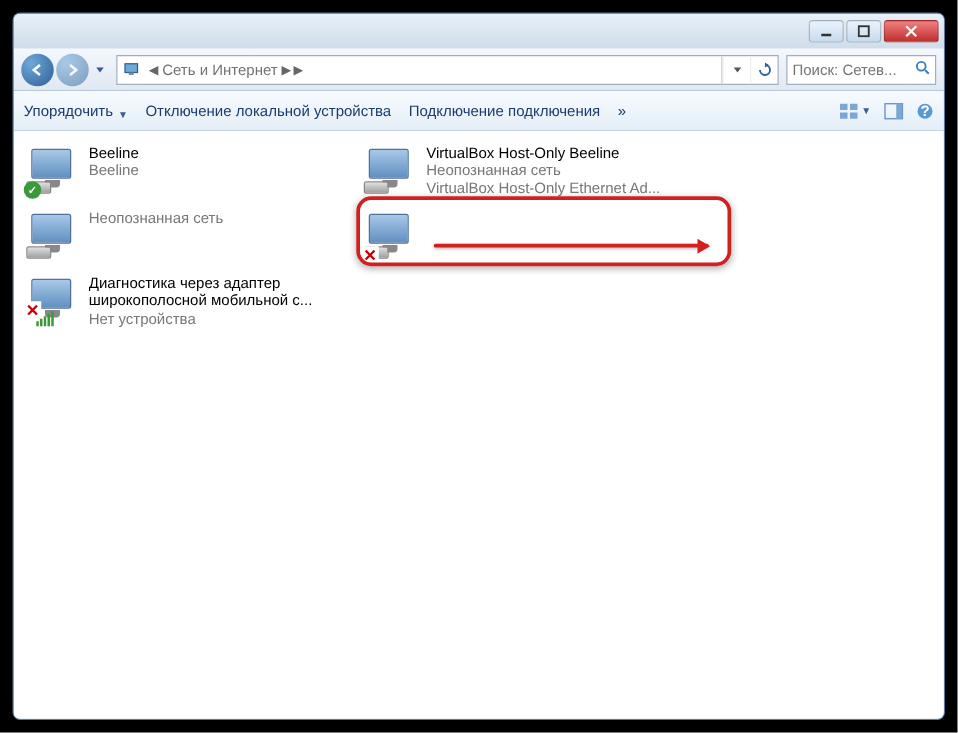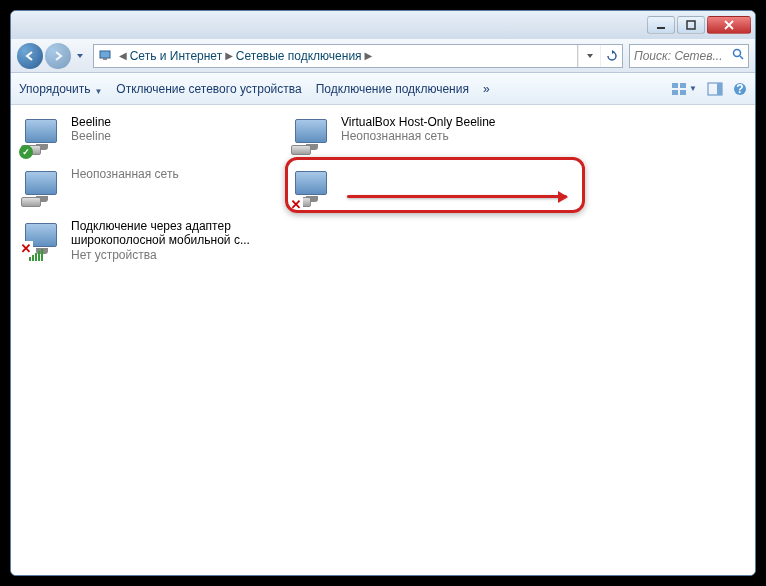--- a/index.html
+++ b/index.html
@@ -14,26 +14,26 @@
 .winbtn.close { background: linear-gradient(#f08080,#c03030); width: 44px; }
 .winbtn svg { display: block; }
 
 
 .navbar { height: 34px; background: linear-gradient(#f4f8fc,#e0e8f2); border-bottom: 1px solid #b8c8d8; display: flex; align-items: center; padding: 0 6px; gap: 2px; }
 .navbtn { width: 26px; height: 26px; border-radius: 50%; background: radial-gradient(circle at 30% 30%, #6fa8d8, #2d5f95); display: flex; align-items: center; justify-content: center; }
 .navbtn svg { fill: #fff; }
 .dropnav { width: 14px; height: 22px; display: flex; align-items: center; justify-content: center; }
 .addrbar { flex: 1; height: 24px; border: 1px solid #a0b0c0; background: #fff; display: flex; align-items: center; margin: 0 4px; }
 .addricon { width: 16px; height: 16px; margin: 0 4px; display: flex; align-items: center; justify-content: center; }
-.crumb { color: #0c4a6e; padding: 0 2px; cursor: default; }
+.crumb { color: #737373; padding: 0 2px; cursor: default; }
 .crumbsep { color: #666; padding: 0 1px; font-size: 10px; }
 .addrbtns { display: flex; border-left: 1px solid #ccc; }
 .addrbtn { width: 22px; height: 22px; display: flex; align-items: center; justify-content: center; border-left: 1px solid #eee; }
 .searchbox { width: 120px; height: 24px; border: 1px solid #a0b0c0; background: #fff; display: flex; align-items: center; padding: 0 4px; }
-.searchbox input { border: none; outline: none; flex: 1; font-style: italic; color: #888; width: 80px; }
+.searchbox input { border: none; outline: none; flex: 1; color: #888; width: 80px; }
 
 
 .toolbar { height: 32px; background: linear-gradient(#f7fbff,#e4eef7); border-bottom: 1px solid #c8d4e0; display: flex; align-items: center; padding: 0 8px; gap: 14px; color: #1a3c6e; }
 .tbtn { display: flex; align-items: flex-end; gap: 4px; cursor: default; }
 .tarrow { font-size: 8px; color: #3a5c8e; }
 .tright { margin-left: auto; display: flex; align-items: center; gap: 10px; }
 .ticonbtn { display: flex; align-items: center; gap: 2px; }
 
 
 .content { position: relative; padding: 8px 6px; display: flex; flex-wrap: wrap; align-content: flex-start; height: calc(100% - 94px); background: #fff; }
@@ -98,21 +98,20 @@
     <div class="addrbar">
       <span class="addricon">
           <svg width="16" height="16">
             <rect x="2" y="3" width="10" height="7" fill="#6fa8d8" stroke="#2d5f95"></rect>
             <rect x="5" y="10" width="4" height="2" fill="#888"></rect>
           </svg>
         </span>
       <span class="crumbsep">◀</span>
       <span class="crumb">Сеть и Интернет</span>
       <span class="crumbsep">▶</span>
-      <span class="crumb">Сетевые подключения</span>
       <span class="crumbsep">▶</span>
       <div style="flex:1"></div>
       <div class="addrbtns">
         <div class="addrbtn">
             <svg width="8" height="8">
               <path d="M1 2 L4 6 L7 2" fill="#555"></path>
             </svg>
           </div>
         <div class="addrbtn">
             <svg width="12" height="12">
@@ -130,21 +129,21 @@
           </svg></span>
     </div>
   </div>
 
   <div class="toolbar">
     <div class="tbtn">
         <span>Упорядочить</span>
         <span class="tarrow">▼</span>
       </div>
     <div class="tbtn">
-        <span>Отключение сетевого устройства</span>
+        <span>Отключение локальной устройства</span>
       </div>
     <div class="tbtn">
         <span>Подключение подключения</span>
       </div>
     <div class="tbtn">
         <span>»</span>
       </div>
     <div class="tright">
       <div class="ticonbtn">
           <svg width="16" height="14">
@@ -185,20 +184,21 @@
     </div>
 
     <div class="conn">
       <div class="conicon">
           <div class="monitor"></div>
           <div class="cable"></div>
         </div>
       <div class="contxt">
         <div class="contitle">VirtualBox Host-Only Beeline</div>
         <div class="consub">Неопознанная сеть</div>
+        <div class="consub">VirtualBox Host-Only Ethernet Ad...</div>
       </div>
     </div>
 
     <div class="conn">
       <div class="conicon">
           <div class="monitor"></div>
           <div class="cable"></div>
         </div>
       <div class="contxt">
         <div class="consub">Неопознанная сеть</div>
@@ -219,21 +219,21 @@
           <div class="badge x" style="left:-2px;bottom:8px">✕</div>
           <div class="bars">
             <span></span>
             <span></span>
             <span></span>
             <span></span>
             <span></span>
           </div>
         </div>
       <div class="contxt">
-        <div class="contitle" style="white-space:normal;line-height:1.2">Подключение через адаптер широкополосной мобильной с...</div>
+        <div class="contitle" style="white-space:normal;line-height:1.2">Диагностика через адаптер широкополосной мобильной с...</div>
         <div class="consub">Нет устройства</div>
       </div>
     </div>
 
     <div class="highlight-box" style="left:274px; top:52px; width:300px; height:56px;"></div>
     <div class="highlight-line" style="left:336px; top:90px; width:220px;"></div>
   </div>
 
 </div>
 

